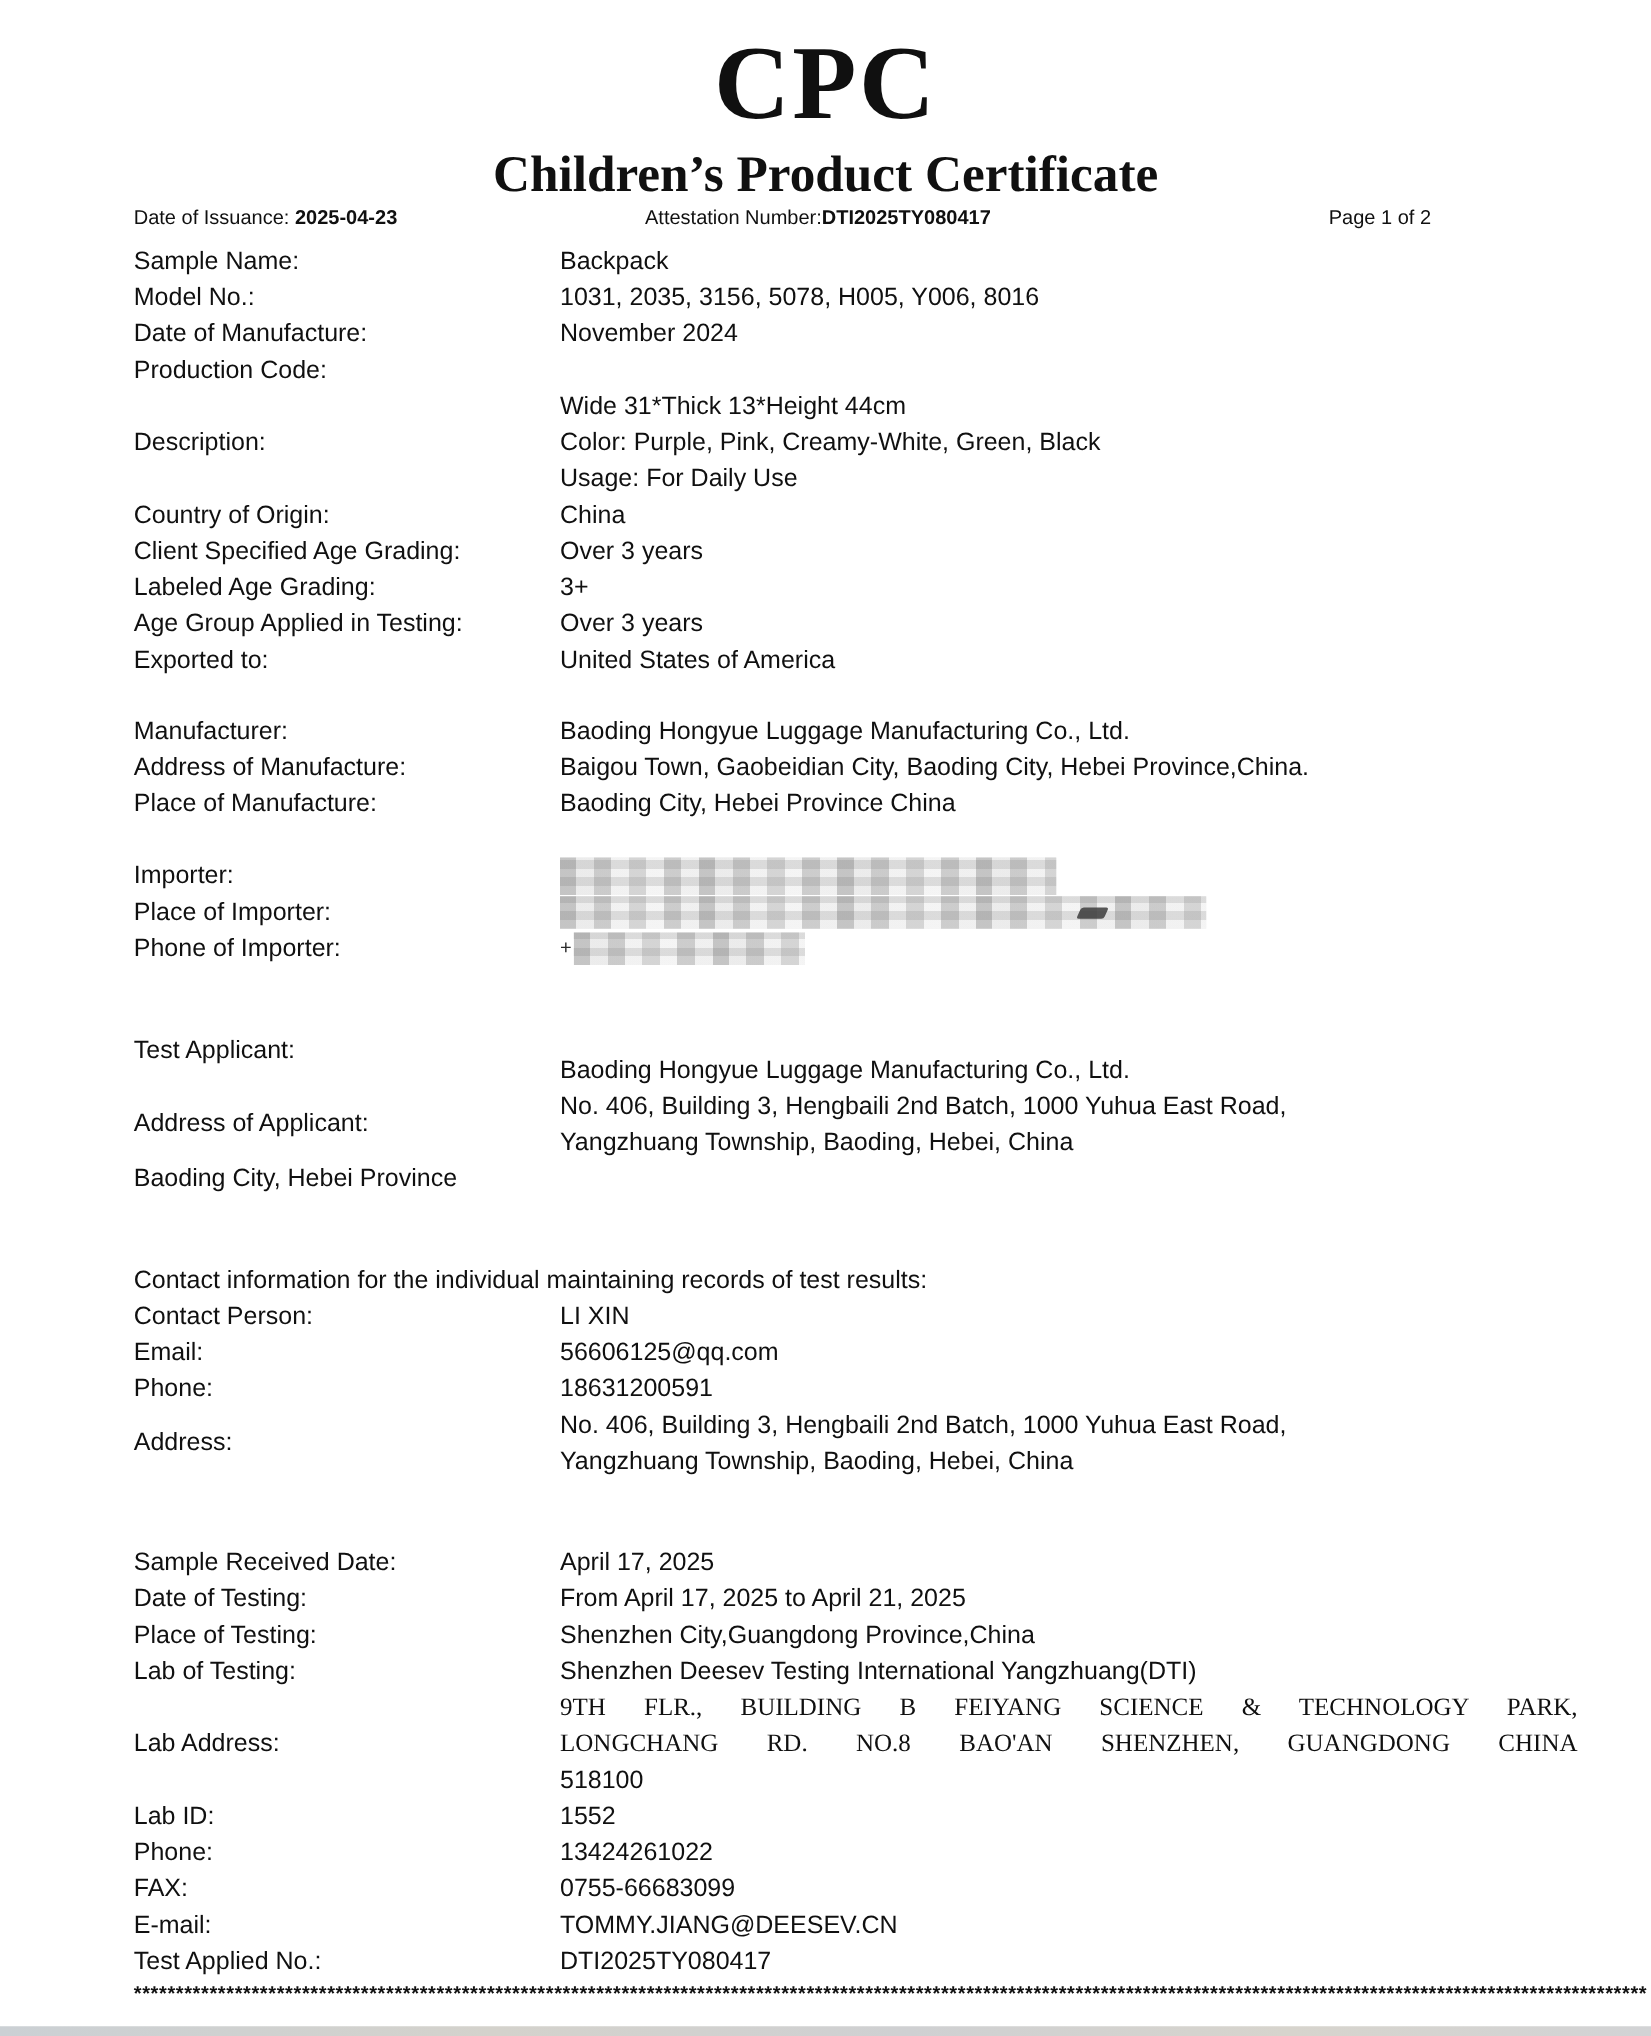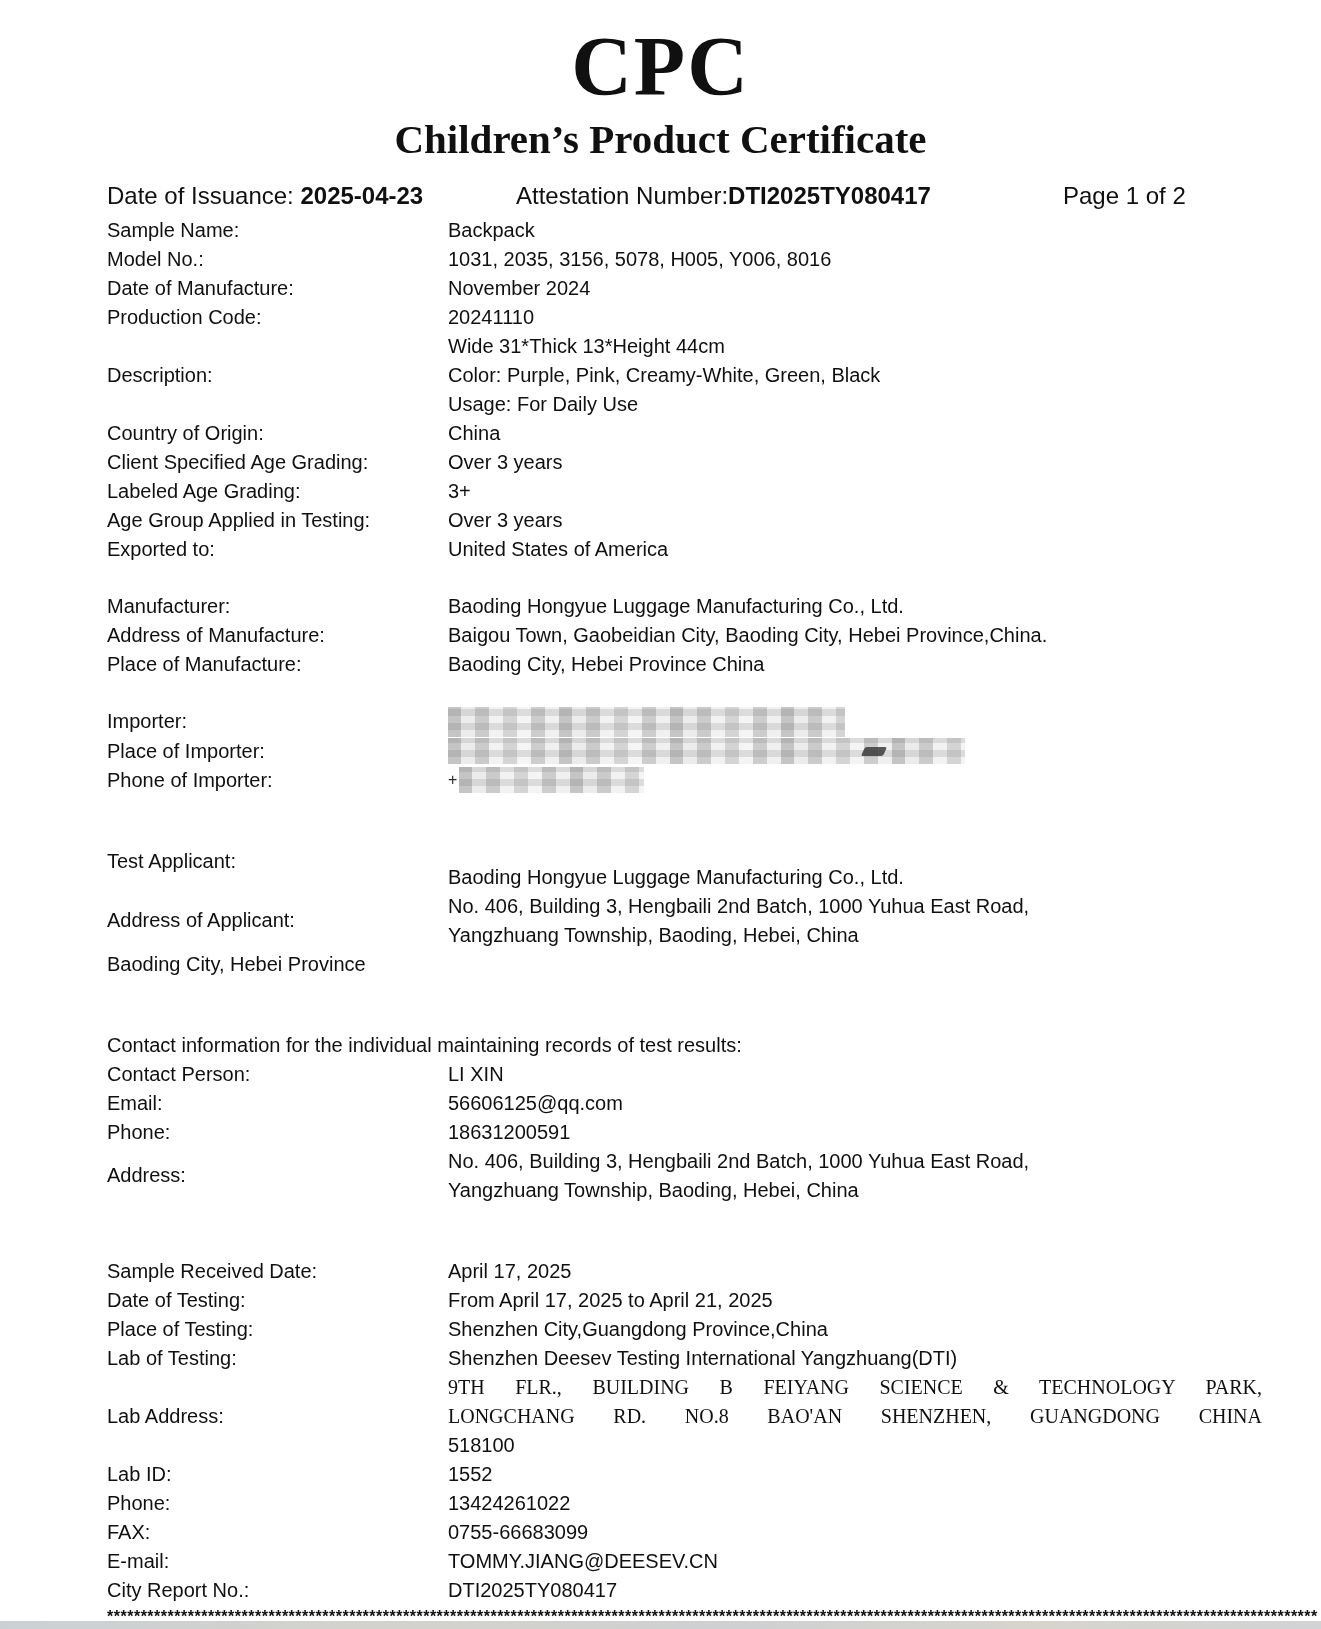--- a/index.html
+++ b/index.html
@@ -11,21 +11,21 @@
   .title{
     margin:0;padding-top:24px;text-align:center;
     font-family:"Liberation Serif","DejaVu Serif",serif;
     font-weight:bold;font-size:84px;line-height:1.02;letter-spacing:2px;
   }
   .subtitle{
     margin:8px 0 0 0;text-align:center;
     font-family:"Liberation Serif","DejaVu Serif",serif;
     font-weight:bold;font-size:41px;line-height:1.05;
   }
-  .meta{position:relative;height:28px;margin-top:21px;font-size:24px;line-height:28px;}
+  .meta{position:relative;height:28px;margin-top:0;font-size:16px;line-height:28px;}
   .meta .m-left{position:absolute;left:107px;}
   .meta .m-mid{position:absolute;left:516px;}
   .meta .m-right{position:absolute;left:1063px;}
   .meta b{font-weight:bold;}
   .rows{margin-top:6px;padding:0 59px 0 107px;font-size:20px;line-height:29px;}
   .row{display:flex;align-items:center;min-height:29px;}
   .lab{width:341px;flex:none;}
   .val{flex:1;}
   .row.offset{align-items:flex-start;min-height:44px;}
   .row.offset .val{padding-top:16px;}
@@ -77,21 +77,20 @@
       <div class="row">
         <span class="lab">Model No.:</span>
         <span class="val">1031, 2035, 3156, 5078, H005, Y006, 8016</span>
       </div>
       <div class="row">
         <span class="lab">Date of Manufacture:</span>
         <span class="val">November 2024</span>
       </div>
       <div class="row">
         <span class="lab">Production Code:</span>
-        <span class="val">20241110</span>
       </div>
       <div class="row">
         <span class="lab">Description:</span>
         <div class="val lines">
           <div class="ln">Wide 31*Thick 13*Height 44cm</div>
           <div class="ln">Color: Purple, Pink, Creamy-White, Green, Black</div>
           <div class="ln">Usage: For Daily Use</div>
         </div>
       </div>
       <div class="row">
@@ -220,20 +219,20 @@
       </div>
       <div class="row">
         <span class="lab">FAX:</span>
         <span class="val">0755-66683099</span>
       </div>
       <div class="row">
         <span class="lab">E-mail:</span>
         <span class="val">TOMMY.JIANG@DEESEV.CN</span>
       </div>
       <div class="row">
-        <span class="lab">City Report No.:</span>
+        <span class="lab">Test Applied No.:</span>
         <span class="val">DTI2025TY080417</span>
       </div>
     </div>
 
   <div class="stars">************************************************************************************************************************************************************************************</div>
   <div class="bottom-strip"></div>
 </div>
 
 </body></html>

